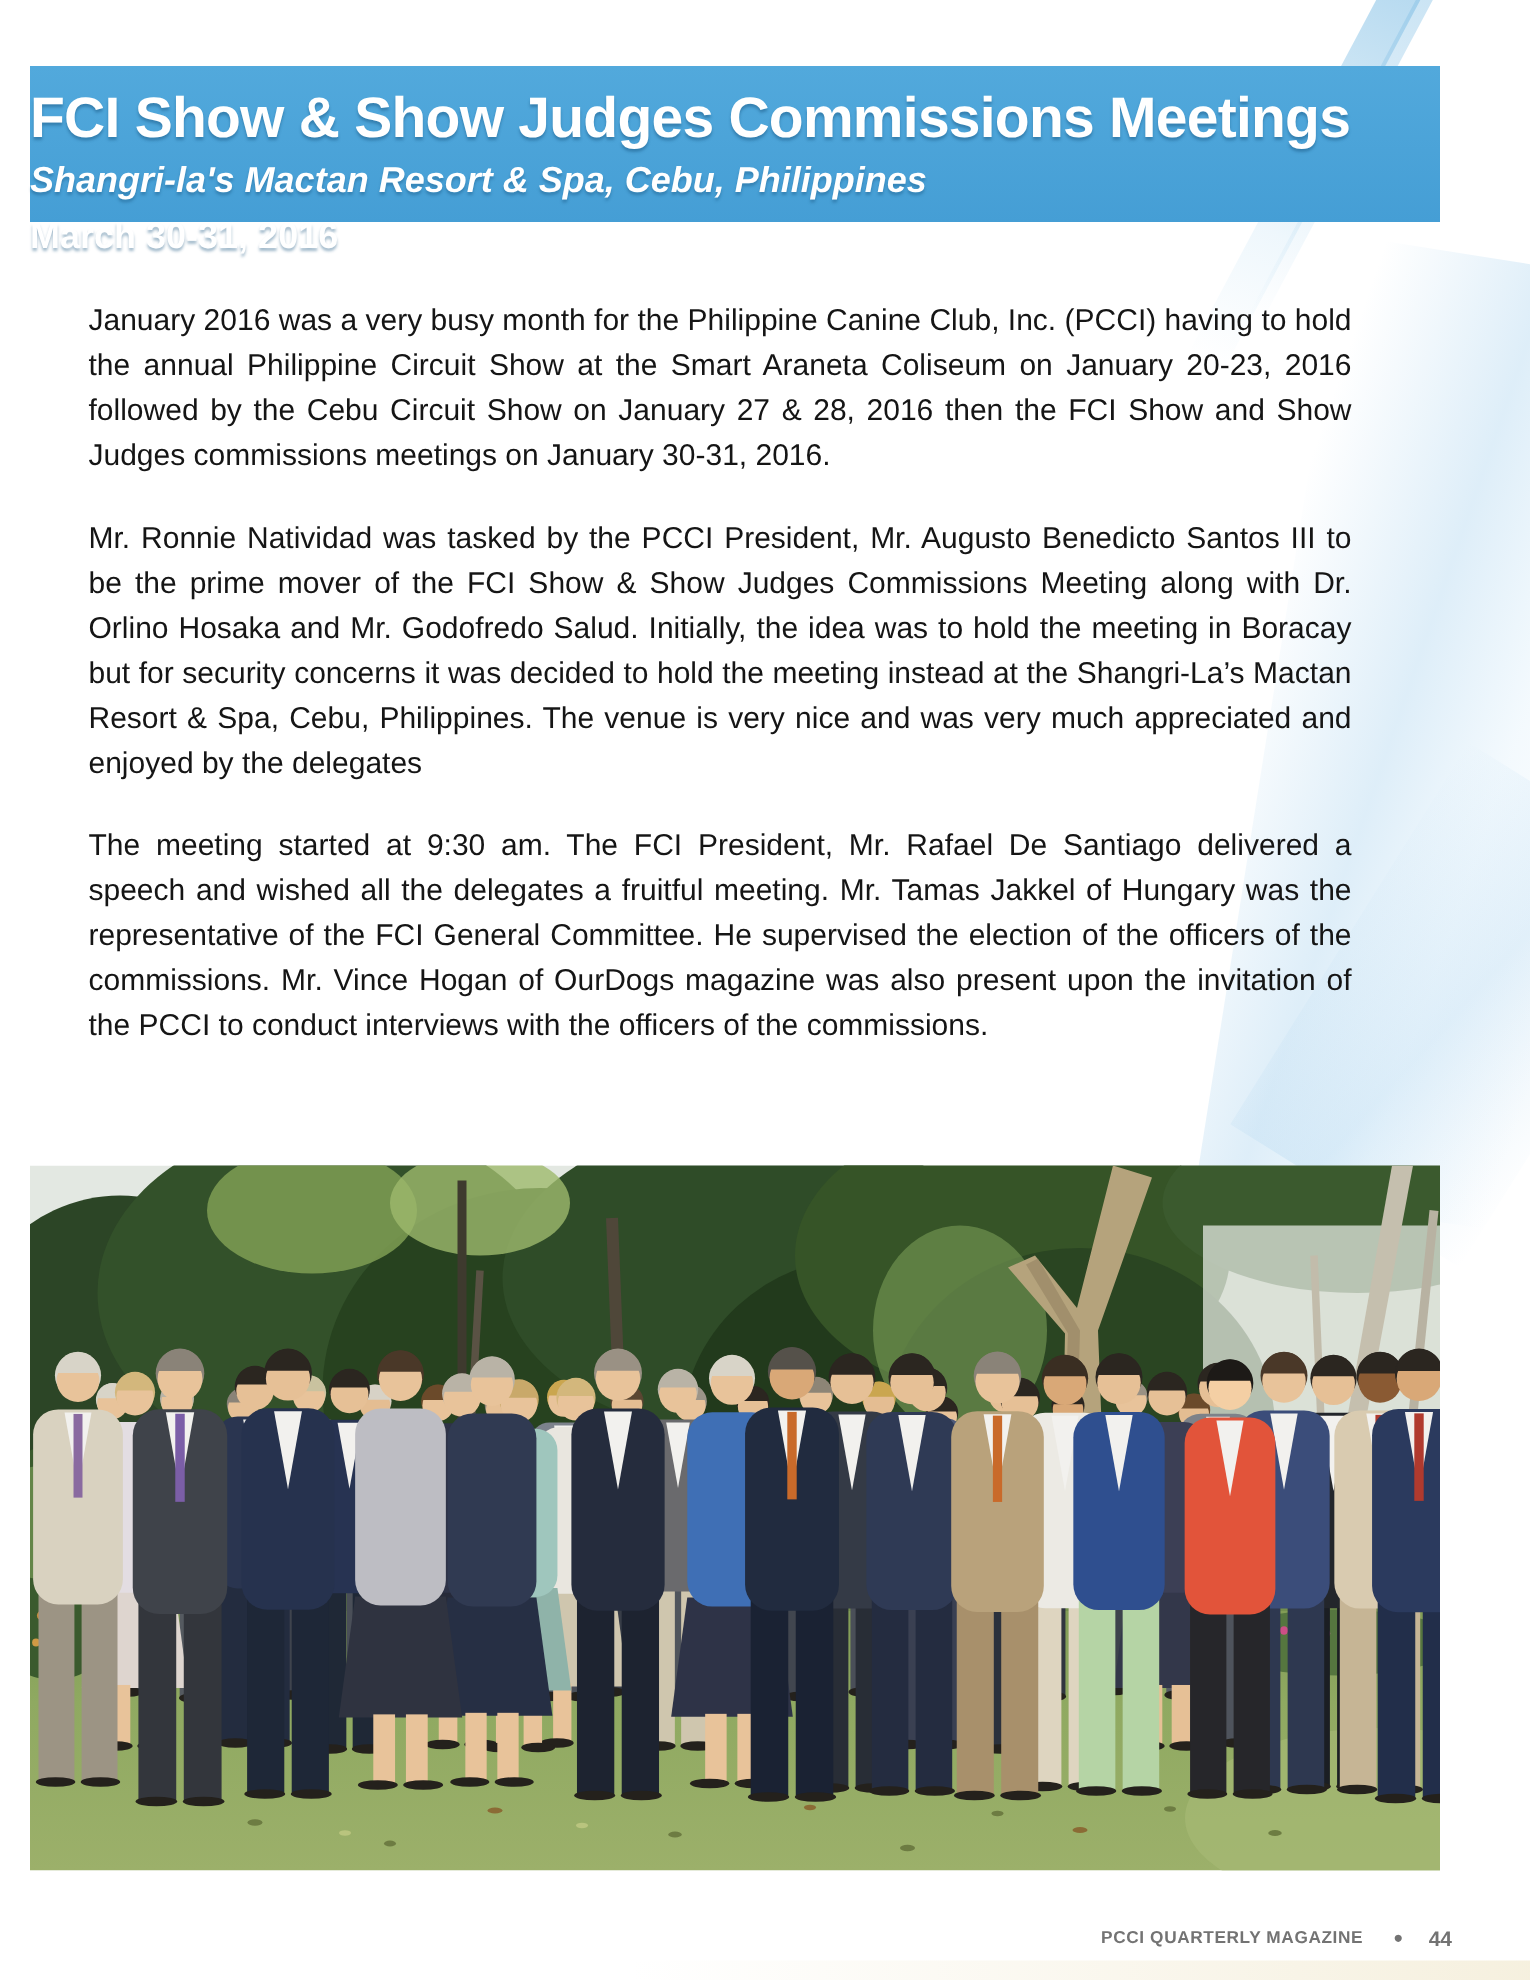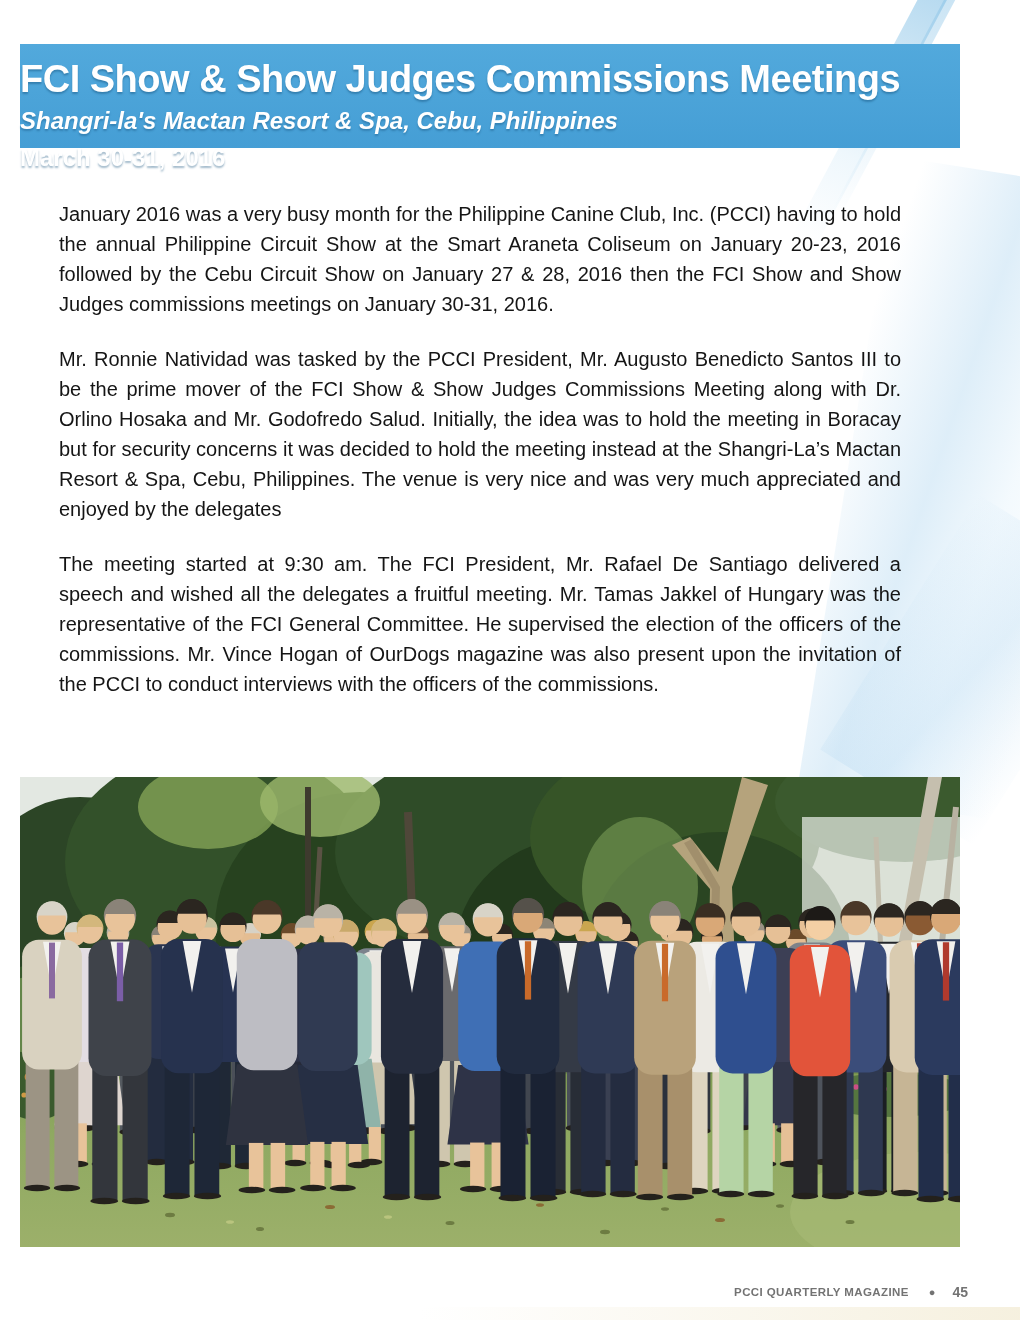--- a/index.html
+++ b/index.html
@@ -592,16 +592,16 @@
           <ellipse cx="830" cy="445" rx="4.5" ry="2"></ellipse>
         <ellipse cx="368" cy="440" rx="4" ry="1.8" fill="#b9c47e"></ellipse>
           <ellipse cx="210" cy="445" rx="4" ry="1.8" fill="#b9c47e"></ellipse>
       </g>
     </svg>
   </figure>
 
   <footer class="footer">
     <span class="mag">PCCI QUARTERLY MAGAZINE</span>
     <span class="dot">●</span>
-    <span class="num">45</span>
+    <span class="num">44</span>
   </footer>
 
 </div>
 
 </body></html>

